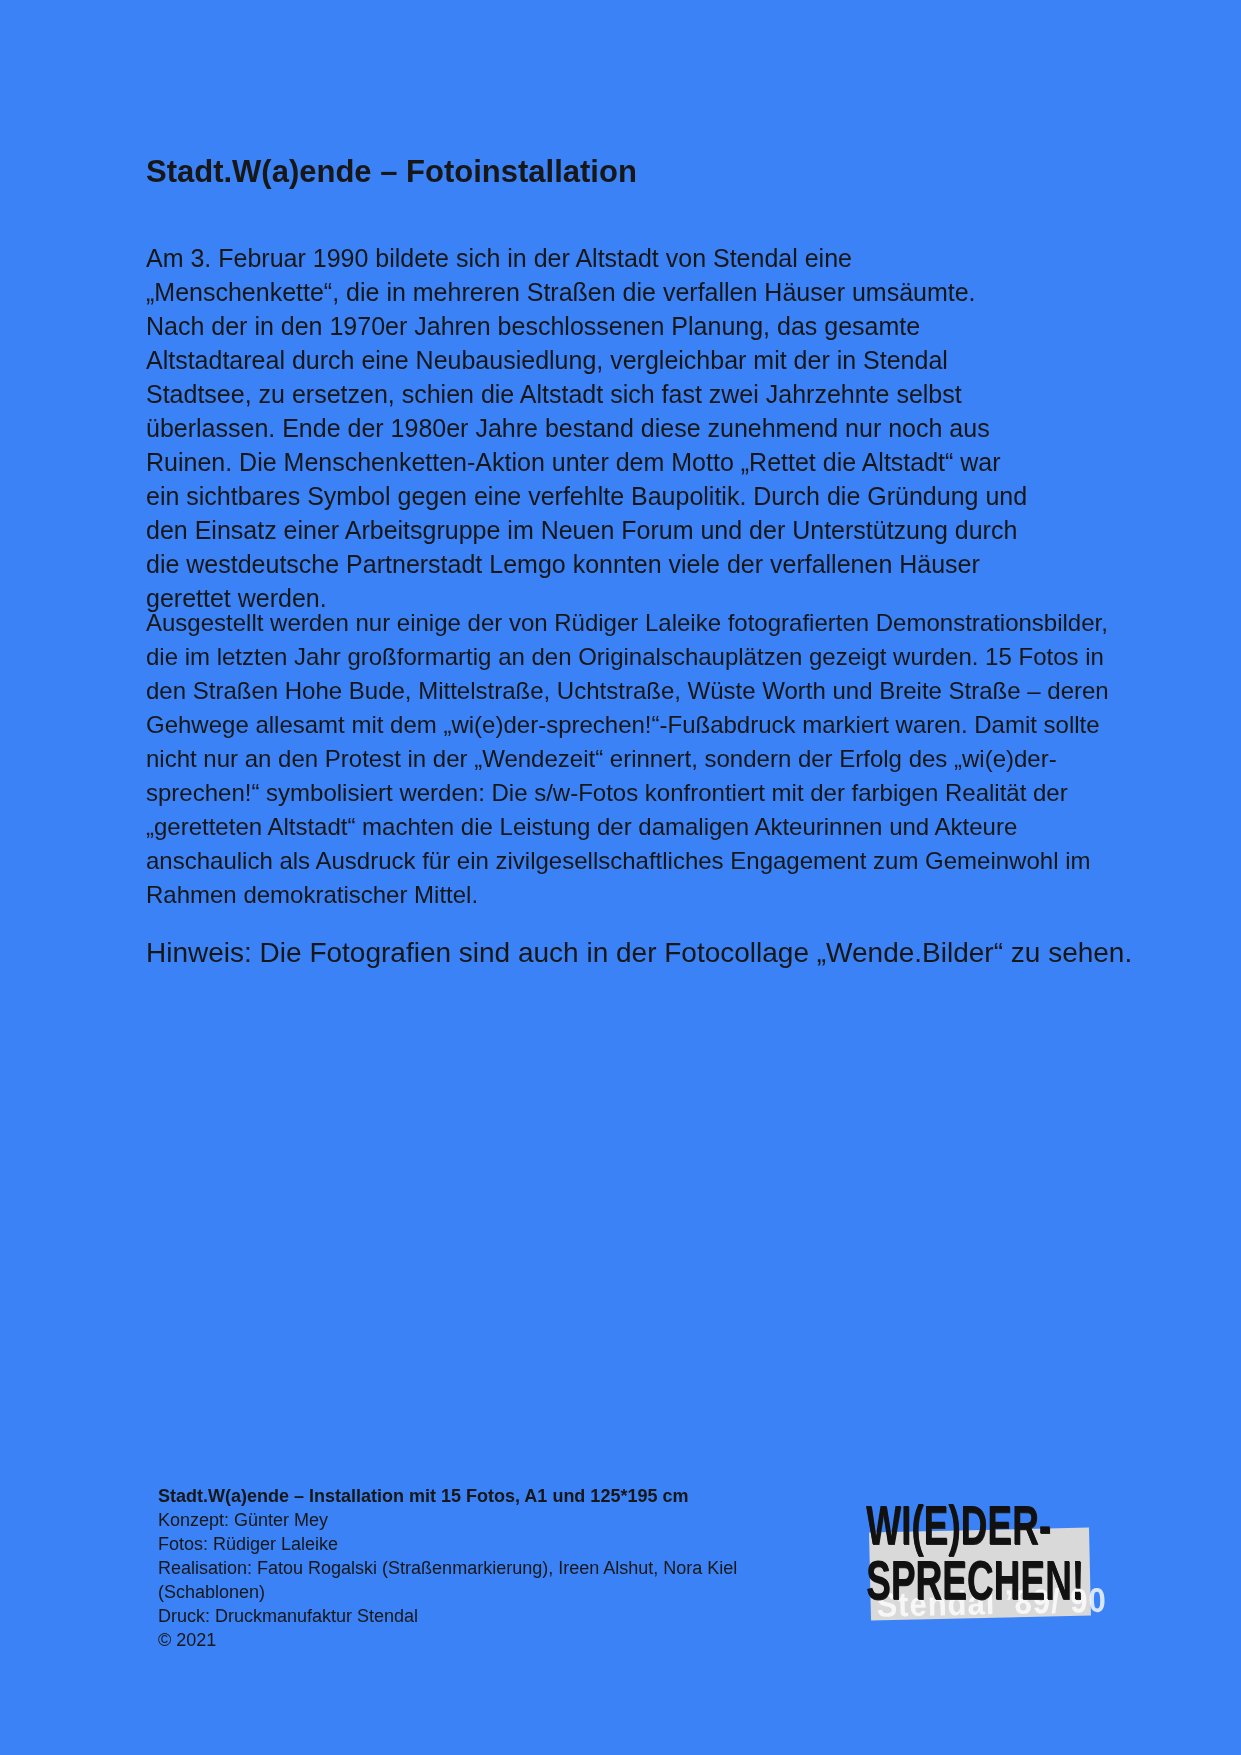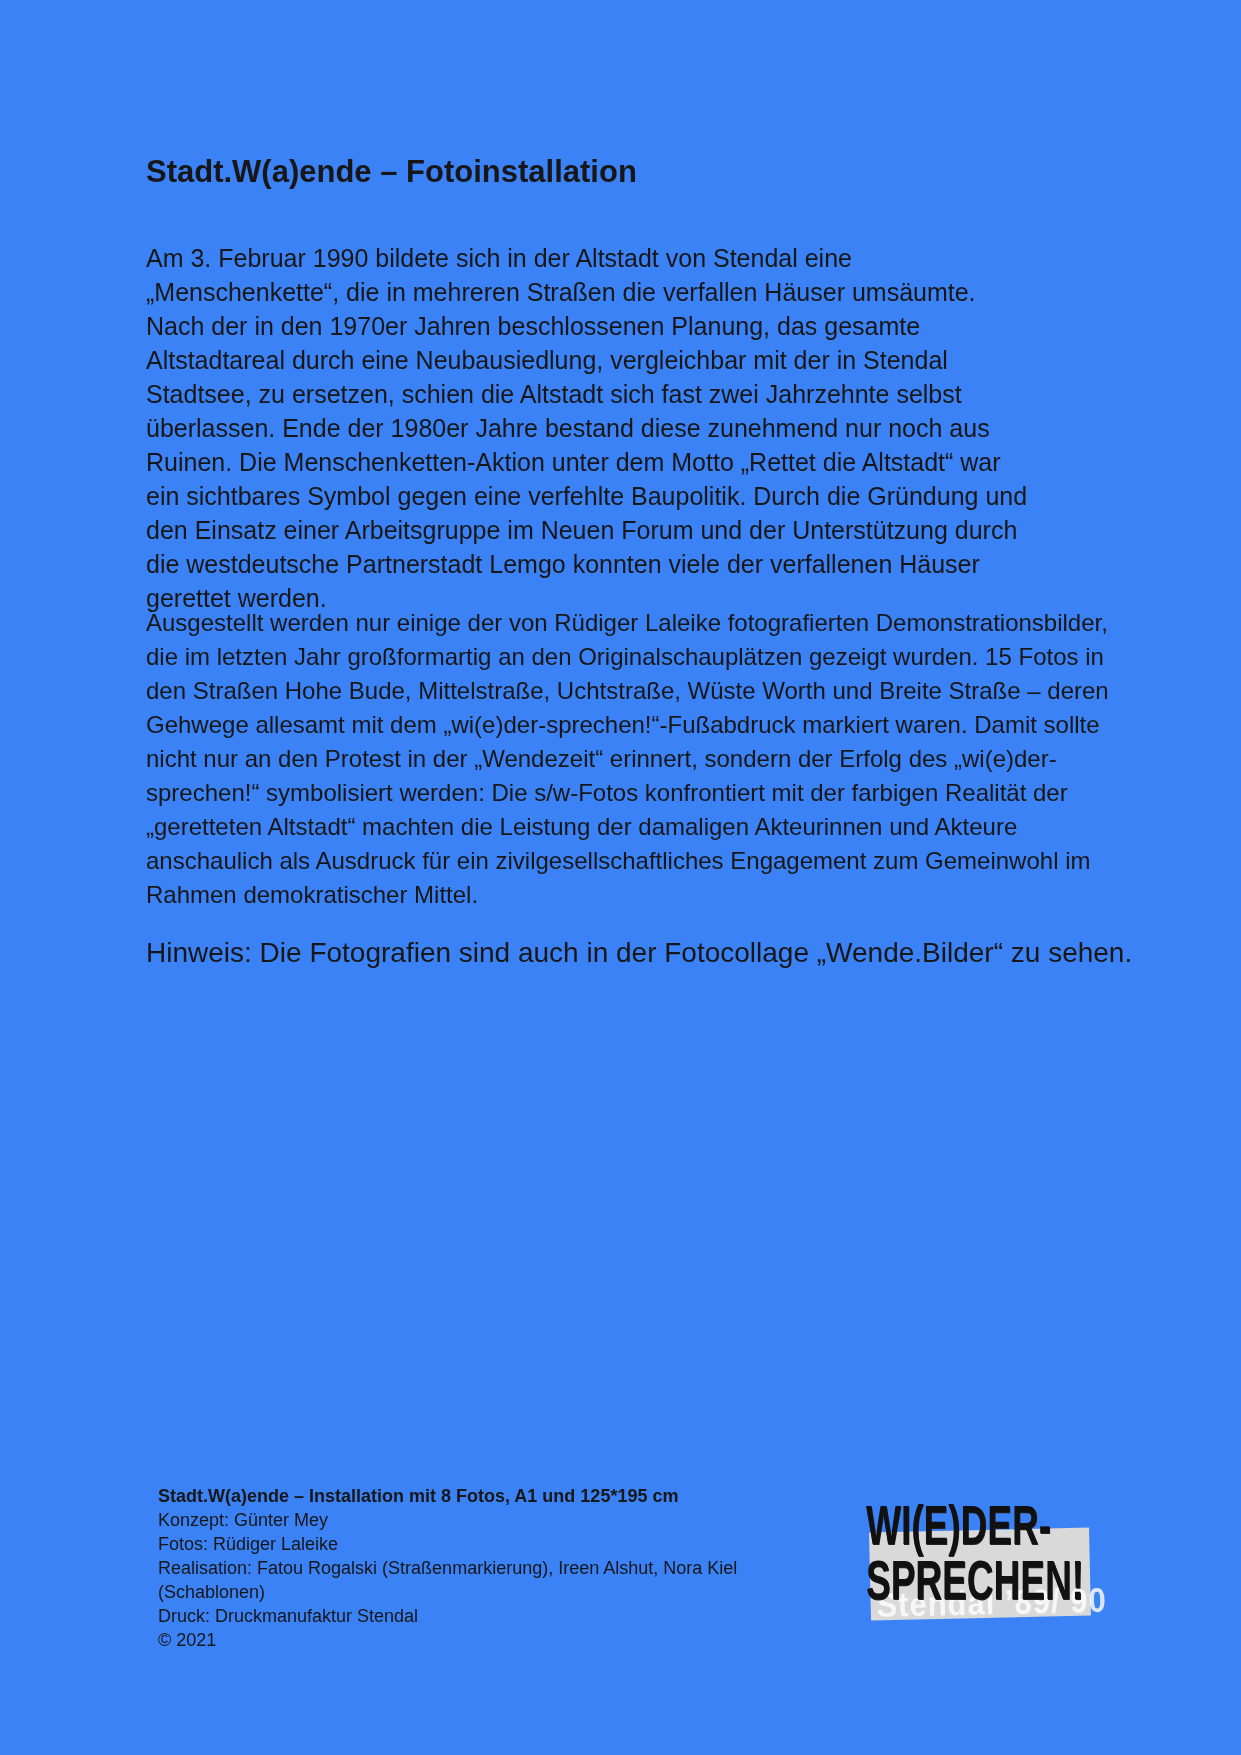--- a/index.html
+++ b/index.html
@@ -141,21 +141,21 @@
 Gehwege allesamt mit dem „wi(e)der-sprechen!“-Fußabdruck markiert waren. Damit sollte
 nicht nur an den Protest in der „Wendezeit“ erinnert, sondern der Erfolg des „wi(e)der-
 sprechen!“ symbolisiert werden: Die s/w-Fotos konfrontiert mit der farbigen Realität der
 „geretteten Altstadt“ machten die Leistung der damaligen Akteurinnen und Akteure
 anschaulich als Ausdruck für ein zivilgesellschaftliches Engagement zum Gemeinwohl im
 Rahmen demokratischer Mittel.</div>
 
   <div class="hinweis">Hinweis: Die Fotografien sind auch in der Fotocollage „Wende.Bilder“ zu sehen.</div>
 
   <div class="footer-block">
-    <div class="footer-title">Stadt.W(a)ende – Installation mit 8 Fotos, A1 und 125*195 cm</div>
+    <div class="footer-title">Stadt.W(a)ende – Installation mit 15 Fotos, A1 und 125*195 cm</div>
     <div class="footer-credits">Konzept: Günter Mey
 Fotos: Rüdiger Laleike
 Realisation: Fatou Rogalski (Straßenmarkierung), Ireen Alshut, Nora Kiel
 (Schablonen)
 Druck: Druckmanufaktur Stendal
 © 2021</div>
   </div>
 
   <div class="logo">
     <div class="logo-box" style="background: rgb(217, 217, 217);"></div>

